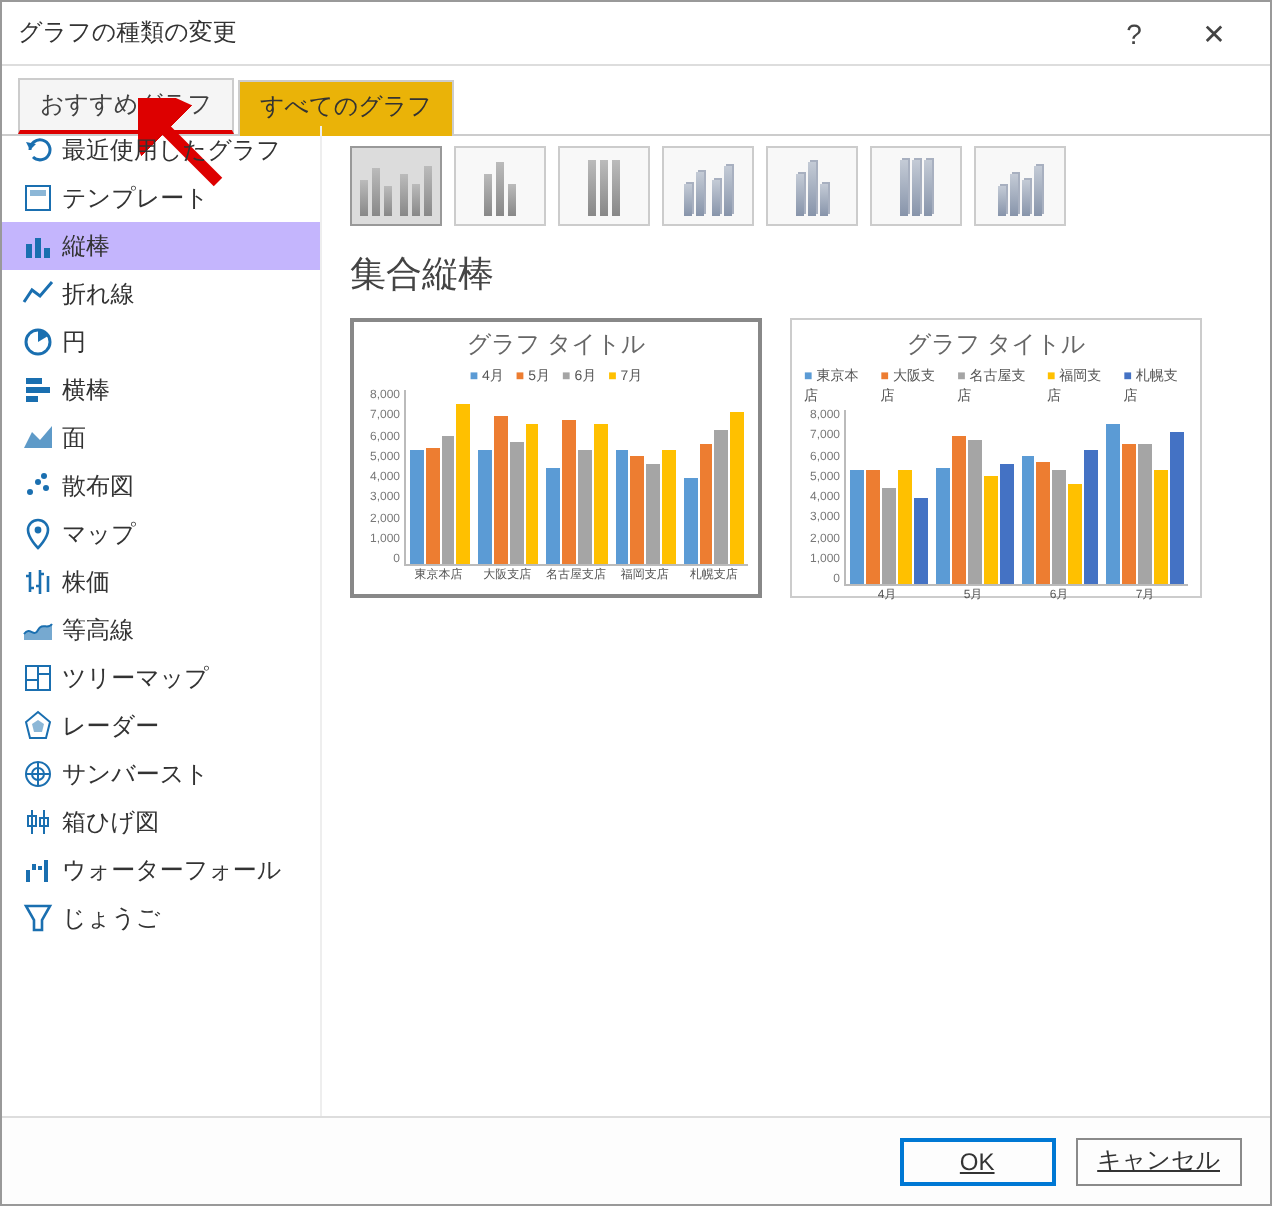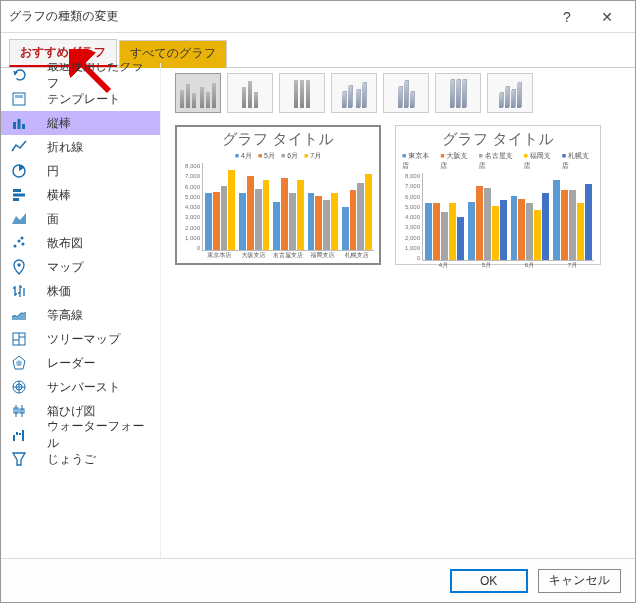--- a/index.html
+++ b/index.html
@@ -44,22 +44,22 @@
     border-bottom: none;
     padding: 4px 10px;
     background: #f5f5f5;
     position: relative;
   }
   .tab.active {
     background: #eab308;
     top: 1px;
   }
   .tab.recommended {
-    color: #b91c1c;
-    font-weight: bold;
+    color: #404040;
+    font-weight: normal;
     border-bottom: 2px solid #d00;
   }
   .callout-arrow {
     position: absolute;
     top: 48px;
     left: 68px;
     pointer-events: none;
   }
   .content {
     display: flex;
@@ -70,21 +70,21 @@
     right: 0;
   }
   .sidebar {
     width: 160px;
     border-right: 1px solid #eee;
     overflow-y: auto;
   }
   .side-item {
     display: flex;
     align-items: center;
-    gap: 20px;
+    gap: 4px;
     padding: 4px 10px;
     height: 24px;
     cursor: default;
   }
   .side-item.selected {
     background: #c4b5fd;
   }
   .side-icon {
     width: 16px;
     height: 16px;
@@ -139,21 +139,21 @@
   }
   .preview {
     width: 206px;
     height: 140px;
     border: 1px solid #ccc;
     padding: 4px 6px 2px 6px;
   }
   .preview.selected { border: 2px solid #888; padding: 3px 5px 1px 5px; }
   .preview .ptitle {
     text-align: center;
-    font-size: 15px;
+    font-size: 12px;
     color: #666;
     margin-bottom: 2px;
   }
   .legend {
     display: flex;
     justify-content: center;
     gap: 6px;
     font-size: 7px;
     color: #555;
     margin-bottom: 2px;
@@ -222,20 +222,21 @@
     right: 0;
     left: 0;
     height: 44px;
     display: flex;
     justify-content: flex-end;
     align-items: center;
     gap: 10px;
     padding: 0 14px;
     border-top: 1px solid #ddd;
     background: #fdfdfd;
+    text-decoration: underline;
   }
   .btn {
     min-width: 78px;
     height: 24px;
     border: 1px solid #8a8a8a;
     background: #fdfdfd;
     display: flex;
     align-items: center;
     justify-content: center;
     padding: 0 10px;
@@ -471,20 +472,21 @@
           <div class="b" style="height:95%"></div>
       </div>
       <div class="subtype d3">
         <div class="b" style="height:50%"></div>
           <div class="b" style="height:70%"></div>
         <div class="b" style="height:60%"></div>
           <div class="b" style="height:85%"></div>
       </div>
     </div>
 
+    <div class="charttype-title">集合縦棒</div>
 
     <div class="preview-row">
       <div class="preview selected" id="preview1">
           <div class="ptitle">グラフ タイトル</div>
           <div class="legend">
             <span class="lg-a">4月</span>
             <span class="lg-b">5月</span>
             <span class="lg-c">6月</span>
             <span class="lg-d">7月</span>
           </div>

